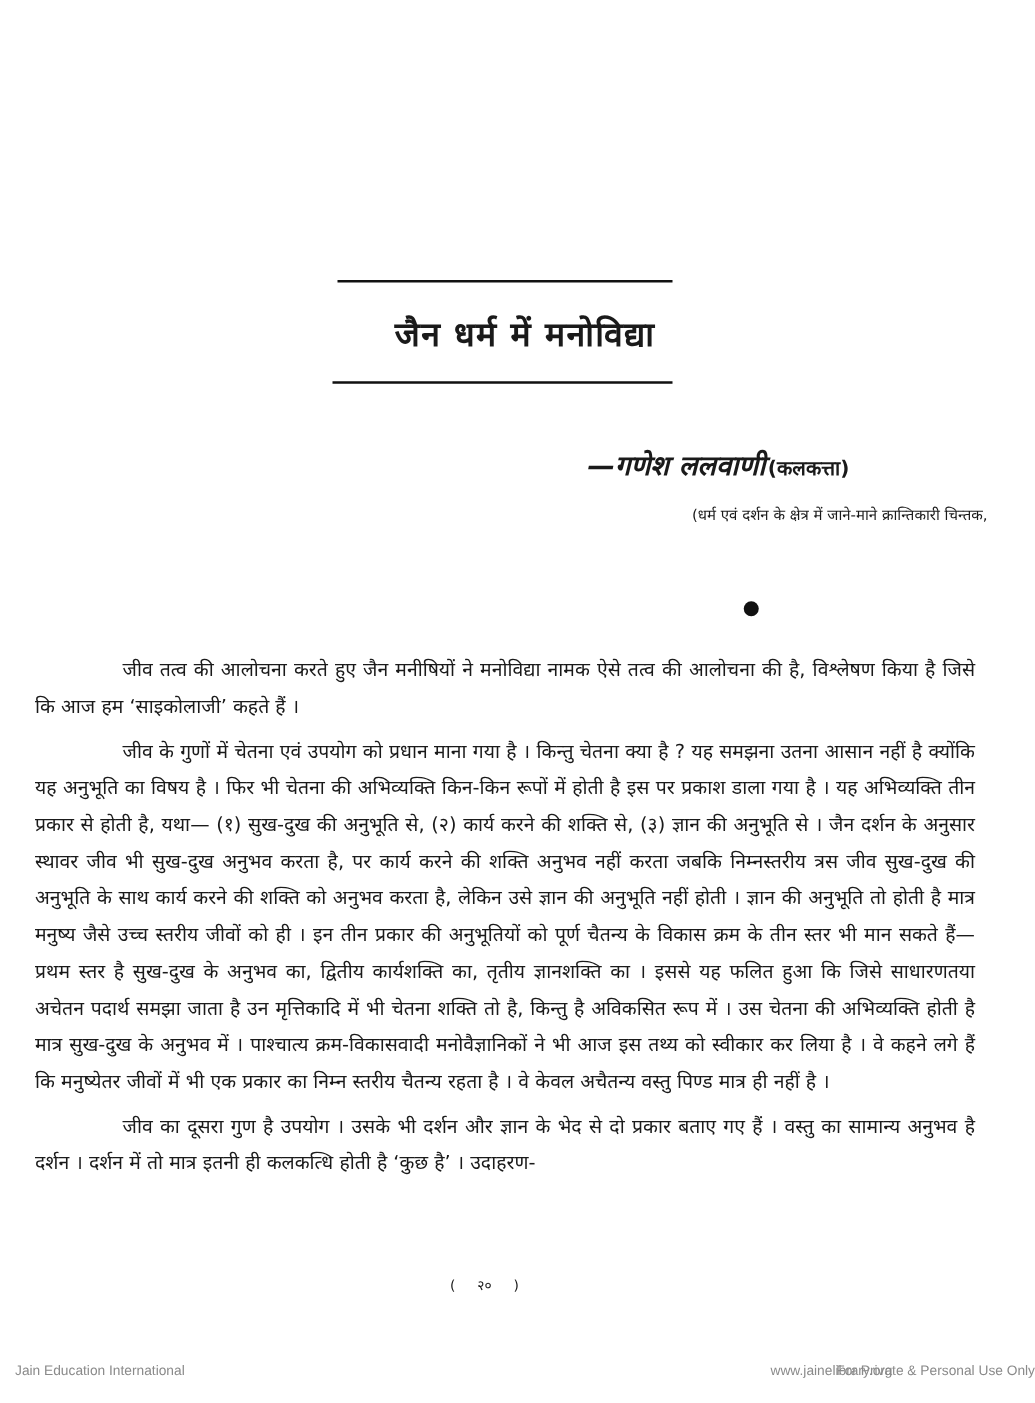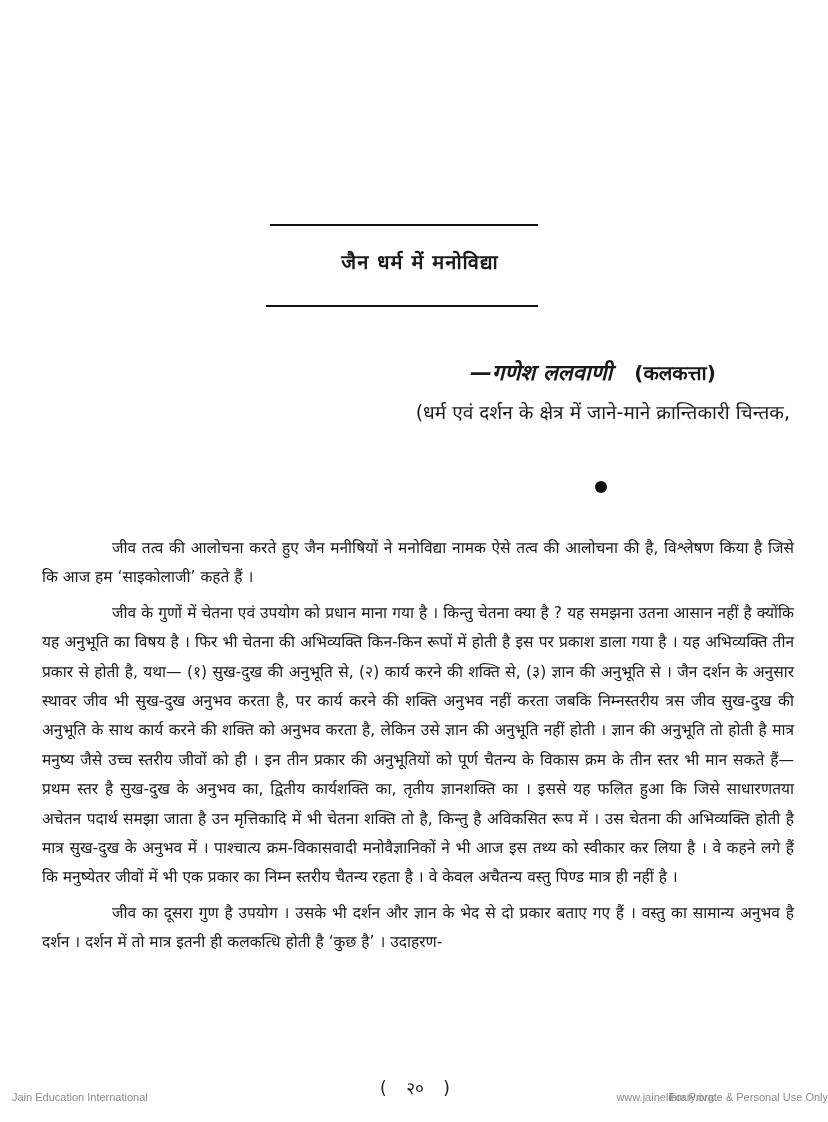--- a/index.html
+++ b/index.html
@@ -3,40 +3,40 @@
 <meta charset="utf-8">
 <style>
   html, body { margin: 0; padding: 0; }
   body {
     width: 828px; height: 1122px; background: #ffffff; position: relative; overflow: hidden;
     font-family: "DejaVu Sans", sans-serif; color: #1a1a1a;
   }
   .rule { position: absolute; height: 2px; background: #111; }
   .title {
     position: absolute; left: 270px; top: 248px; width: 300px; text-align: center;
-    font-size: 20px; font-weight: bold; letter-spacing: 1px;
+    font-size: 27px; font-weight: bold; letter-spacing: 1px;
   }
   .author {
     position: absolute; left: 470px; top: 356px; font-size: 22px; font-weight: bold; font-style: italic;
   }
-  .author .city { font-style: normal; font-size: 20px; margin-left: 22px; }
+  .author .city { font-style: normal; font-size: 16px; margin-left: 2px; }
   .bio {
     position: absolute; left: 380px; top: 397px; width: 410px; text-align: right;
-    font-size: 19px; line-height: 30px;
+    font-size: 12px; line-height: 30px;
   }
   .dot {
     position: absolute; left: 595px; top: 481px; width: 12px; height: 12px; border-radius: 50%; background: #111;
   }
   .body-text {
-    position: absolute; left: 42px; top: 522px; width: 752px;
-    font-size: 15.5px; line-height: 29.4px; text-align: justify; margin-top: 12px;
+    position: absolute; left: 28px; top: 522px; width: 752px;
+    font-size: 15.5px; line-height: 29.4px; text-align: justify;
   }
   .body-text p { margin: 0 0 6px 0; text-indent: 70px; }
   .pageno {
-    position: absolute; left: 360px; top: 1076px; width: 110px; text-align: center; font-size: 17px;
+    position: absolute; left: 360px; top: 1020px; width: 110px; font-size: 11px;
     word-spacing: 14px;
   }
   .footer {
     position: absolute; top: 1091px; left: 0; width: 738px; height: 16px;
     font-family: "Liberation Sans", sans-serif; font-size: 11px; color: #8a8a8a;
   }
   .footer span { position: absolute; top: 0; }
   .f-left { left: 12px; }
   .f-mid { left: 0; width: 828px; text-align: right; }
   .f-right { right: 24px; }

